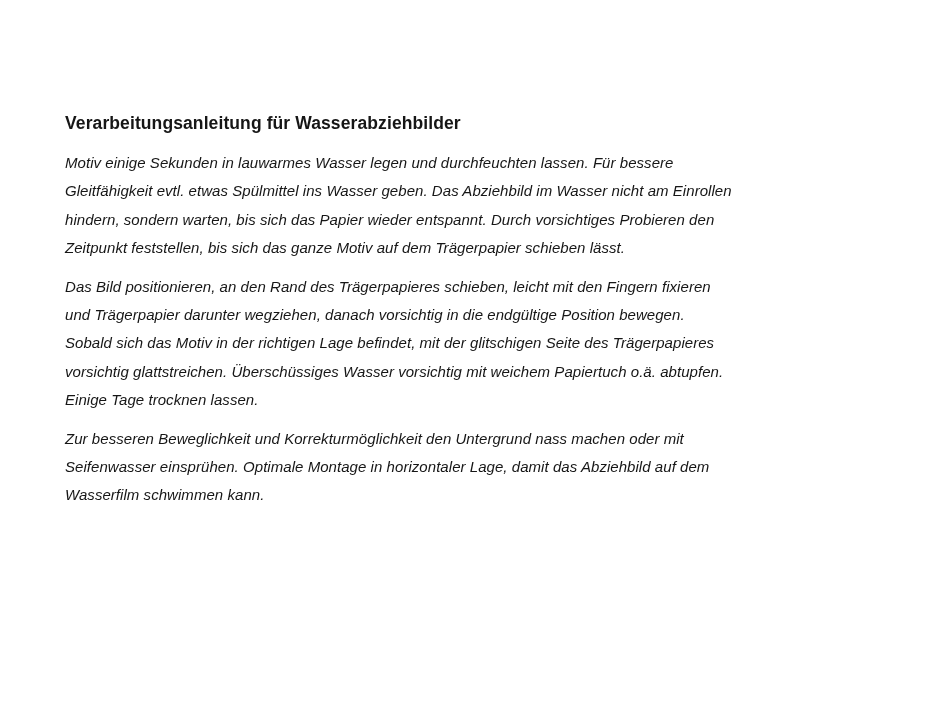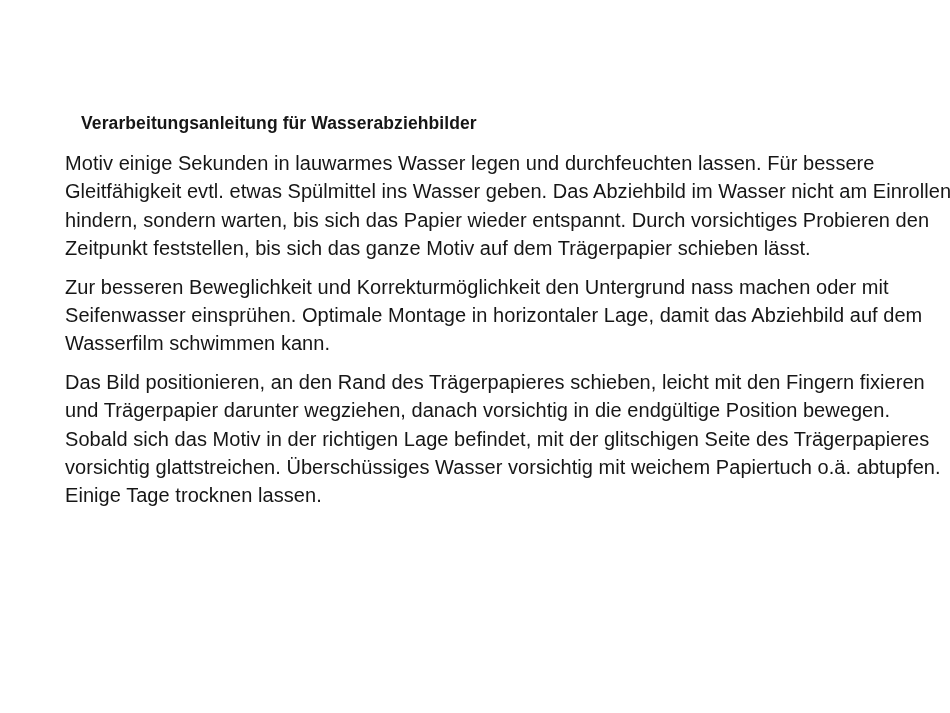--- a/index.html
+++ b/index.html
@@ -12,49 +12,50 @@
     width: 950px;
     height: 713px;
     box-sizing: border-box;
     background: #ffffff;
     padding: 108px 30px 0 65px;
     font-family: "Liberation Sans", "DejaVu Sans", sans-serif;
     color: #161616;
     overflow: hidden;
   }
   .doc-title {
-    margin: 0 0 11px 16px;
+    margin: 0 0 11px 0;
     font-size: 17.5px;
     font-weight: bold;
     line-height: 30px;
     letter-spacing: 0.1px;
   }
   .doc-para {
     margin: 4px 0 10px 0;
-    font-size: 20px;
+    font-size: 15px;
     font-weight: normal;
     line-height: 28.4px;
     white-space: pre; 
     letter-spacing: 0.05px;
+    font-style: italic;
   }
 </style>
 </head>
 <body>
 
 <div class="page">
   <h1 class="doc-title">Verarbeitungsanleitung für Wasserabziehbilder</h1>
 
   <p class="doc-para">Motiv einige Sekunden in lauwarmes Wasser legen und durchfeuchten lassen. Für bessere
 Gleitfähigkeit evtl. etwas Spülmittel ins Wasser geben. Das Abziehbild im Wasser nicht am Einrollen
 hindern, sondern warten, bis sich das Papier wieder entspannt. Durch vorsichtiges Probieren den
 Zeitpunkt feststellen, bis sich das ganze Motiv auf dem Trägerpapier schieben lässt.</p>
 
-  <p class="doc-para">Zur besseren Beweglichkeit und Korrekturmöglichkeit den Untergrund nass machen oder mit
-Seifenwasser einsprühen. Optimale Montage in horizontaler Lage, damit das Abziehbild auf dem
-Wasserfilm schwimmen kann.</p>
-
   <p class="doc-para">Das Bild positionieren, an den Rand des Trägerpapieres schieben, leicht mit den Fingern fixieren
 und Trägerpapier darunter wegziehen, danach vorsichtig in die endgültige Position bewegen.
 Sobald sich das Motiv in der richtigen Lage befindet, mit der glitschigen Seite des Trägerpapieres
 vorsichtig glattstreichen. Überschüssiges Wasser vorsichtig mit weichem Papiertuch o.ä. abtupfen.
 Einige Tage trocknen lassen.</p>
 
+  <p class="doc-para">Zur besseren Beweglichkeit und Korrekturmöglichkeit den Untergrund nass machen oder mit
+Seifenwasser einsprühen. Optimale Montage in horizontaler Lage, damit das Abziehbild auf dem
+Wasserfilm schwimmen kann.</p>
+
 </div>
 
 </body></html>

